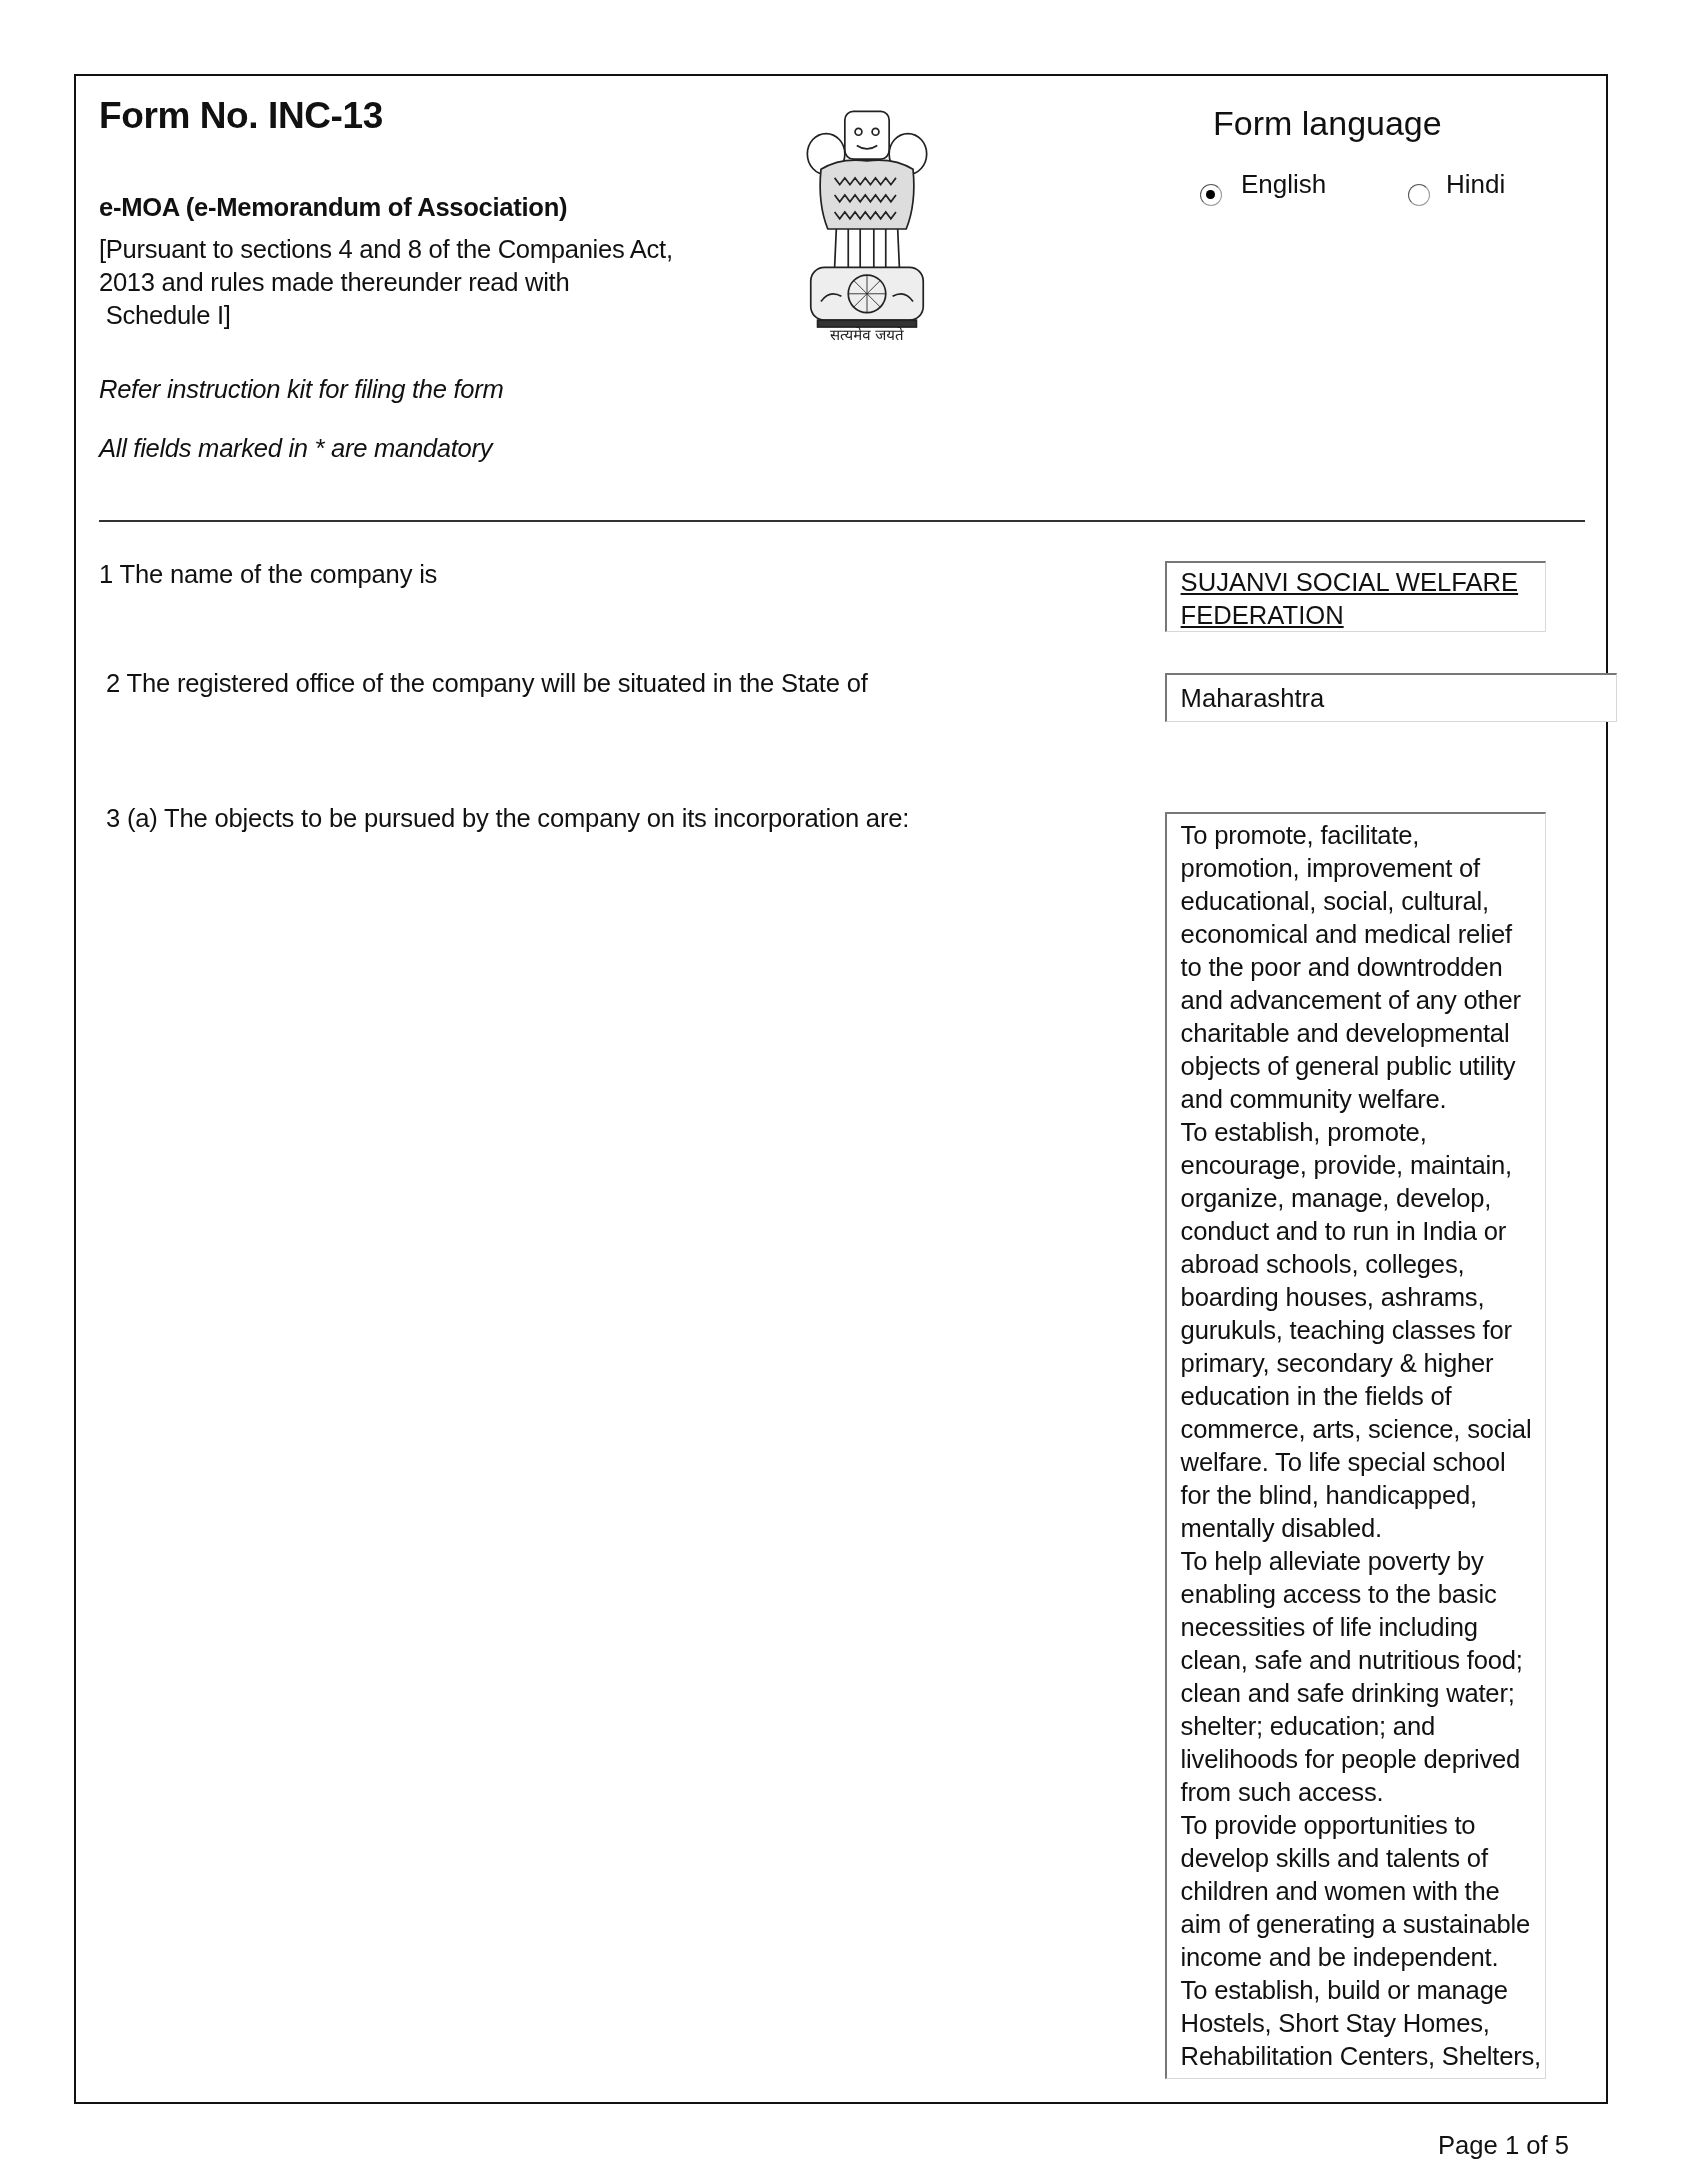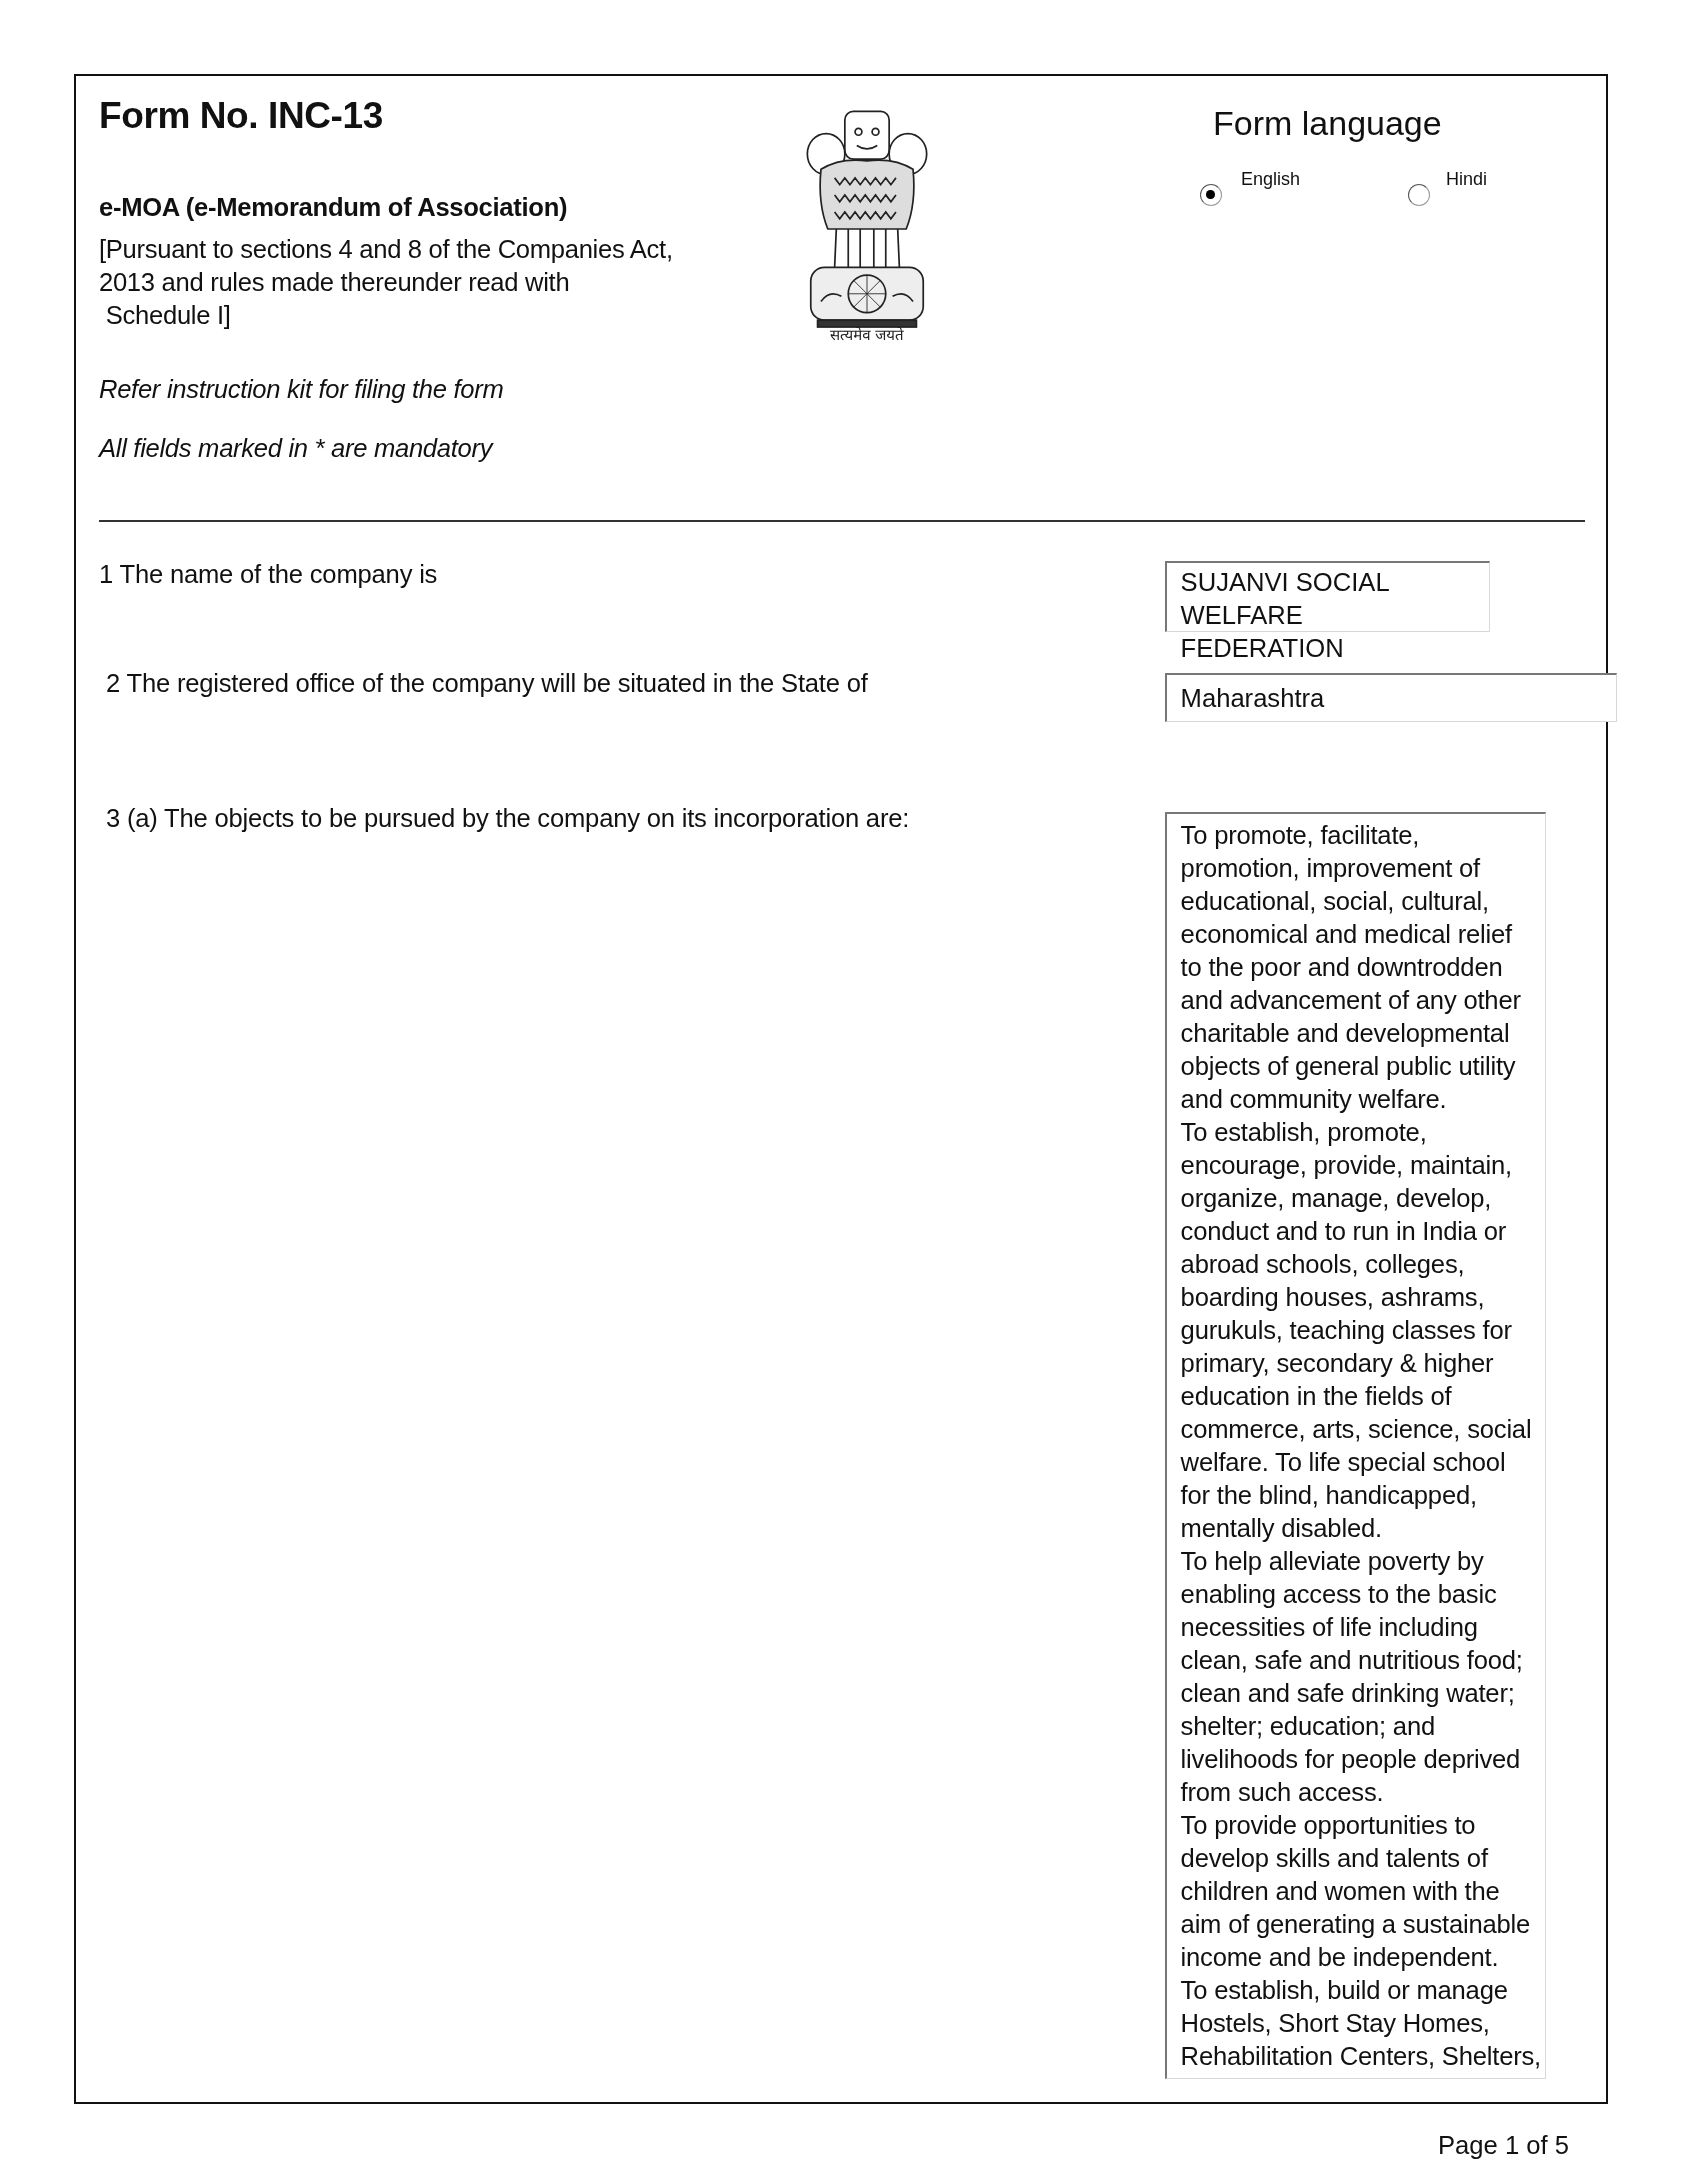--- a/index.html
+++ b/index.html
@@ -16,32 +16,32 @@
   .mandatory { left: 99px; top: 434px; }
   .sep { position: absolute; left: 99px; top: 520px; width: 1486px; height: 1.7px; background: #333; }
   .emblem { position: absolute; left: 792px; top: 101px; width: 150px; height: 256px; }
   .lang-label { left: 1213px; top: 104px; font-size: 34px; }
   .radio { position: absolute; width: 22px; height: 22px; border-radius: 50%;
            border: 1.7px solid #999; border-top-color: #555; border-left-color: #555;
            box-sizing: border-box; background: #fff; cursor: pointer; }
   .radio .dot { position: absolute; left: 5.1px; top: 5.1px; width: 8.5px; height: 8.5px; border-radius: 50%; background: #000; }
   .radio-en { left: 1200px; top: 184px; }
   .radio-hi { left: 1408px; top: 184px; }
-  .radio-label { font-size: 18px; top: 169px; cursor: pointer; }
+  .radio-label { font-size: 26px; top: 169px; cursor: pointer; }
   .lbl-en { left: 1241px; }
   .lbl-hi { left: 1446px; }
   .q { font-size: 25.6px; letter-spacing: -0.2px; }
   .q1 { left: 99px; top: 560px; }
   .q2 { left: 106px; top: 669px; }
   .q3 { left: 106px; top: 804px; }
   .field { position: absolute; box-sizing: border-box; background: #fff;
            border-top: 2.6px solid #777; border-left: 2.6px solid #777;
            border-right: 1.7px solid #d8d8d8; border-bottom: 1.7px solid #d8d8d8;
            font-size: 25.6px; line-height: 33px; padding: 3.4px 0 0 13.6px; color: #111; }
-  .f-name { left: 1165px; top: 561px; width: 325px; height: 71px; white-space: pre-line; }
+  .f-name { left: 1165px; top: 561px; width: 381px; height: 71px; white-space: pre-line; text-decoration: underline; }
   .f-state { left: 1165px; top: 673px; width: 452px; height: 49px; padding-top: 6.8px; }
   .f-objects { left: 1165px; top: 812px; width: 381px; height: 1267px; padding-top: 5.1px; overflow: hidden; }
   .obj-line { display: block; white-space: nowrap; letter-spacing: -0.2px; }
   .page-num { left: 1438px; top: 2131px; font-size: 25.6px; }
 </style>
 </head>
 <body>
 
 <div class="frame"></div>
 

